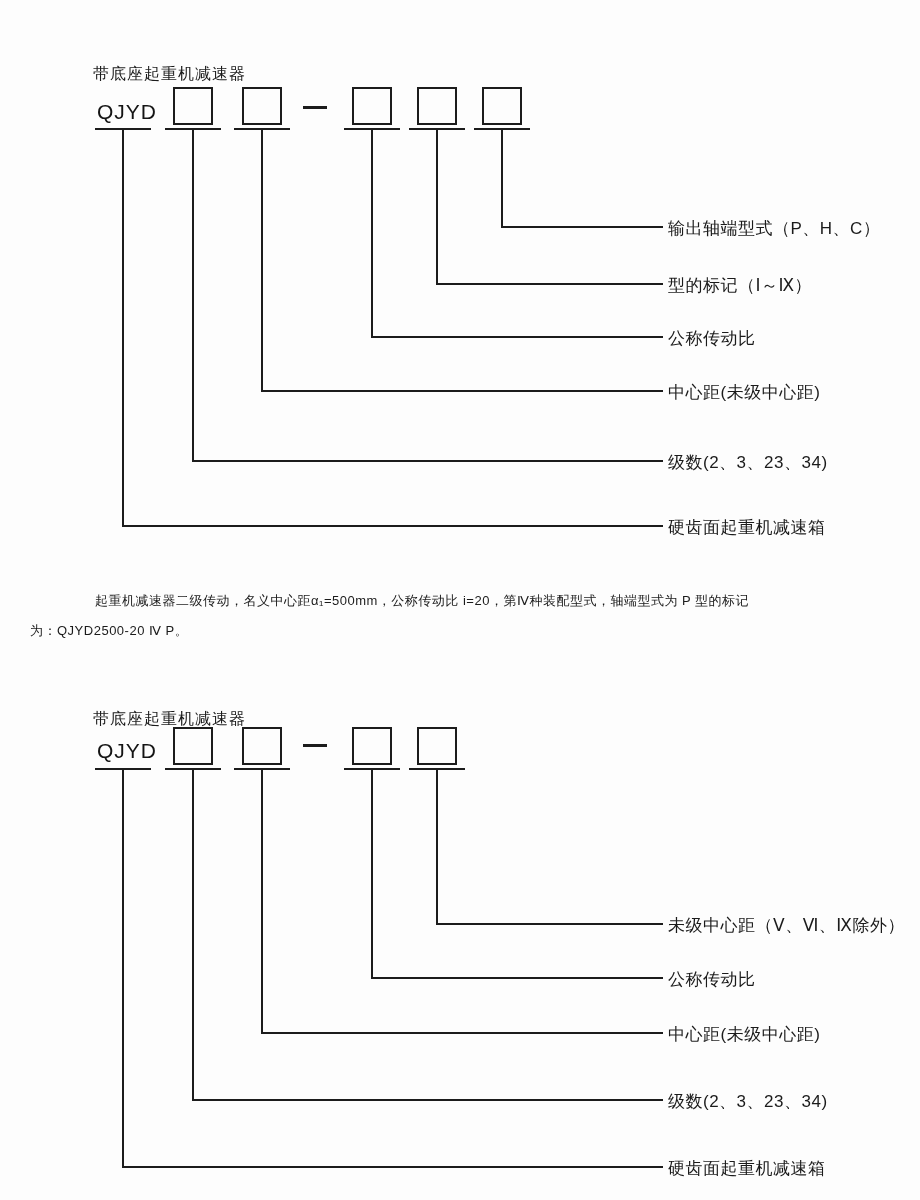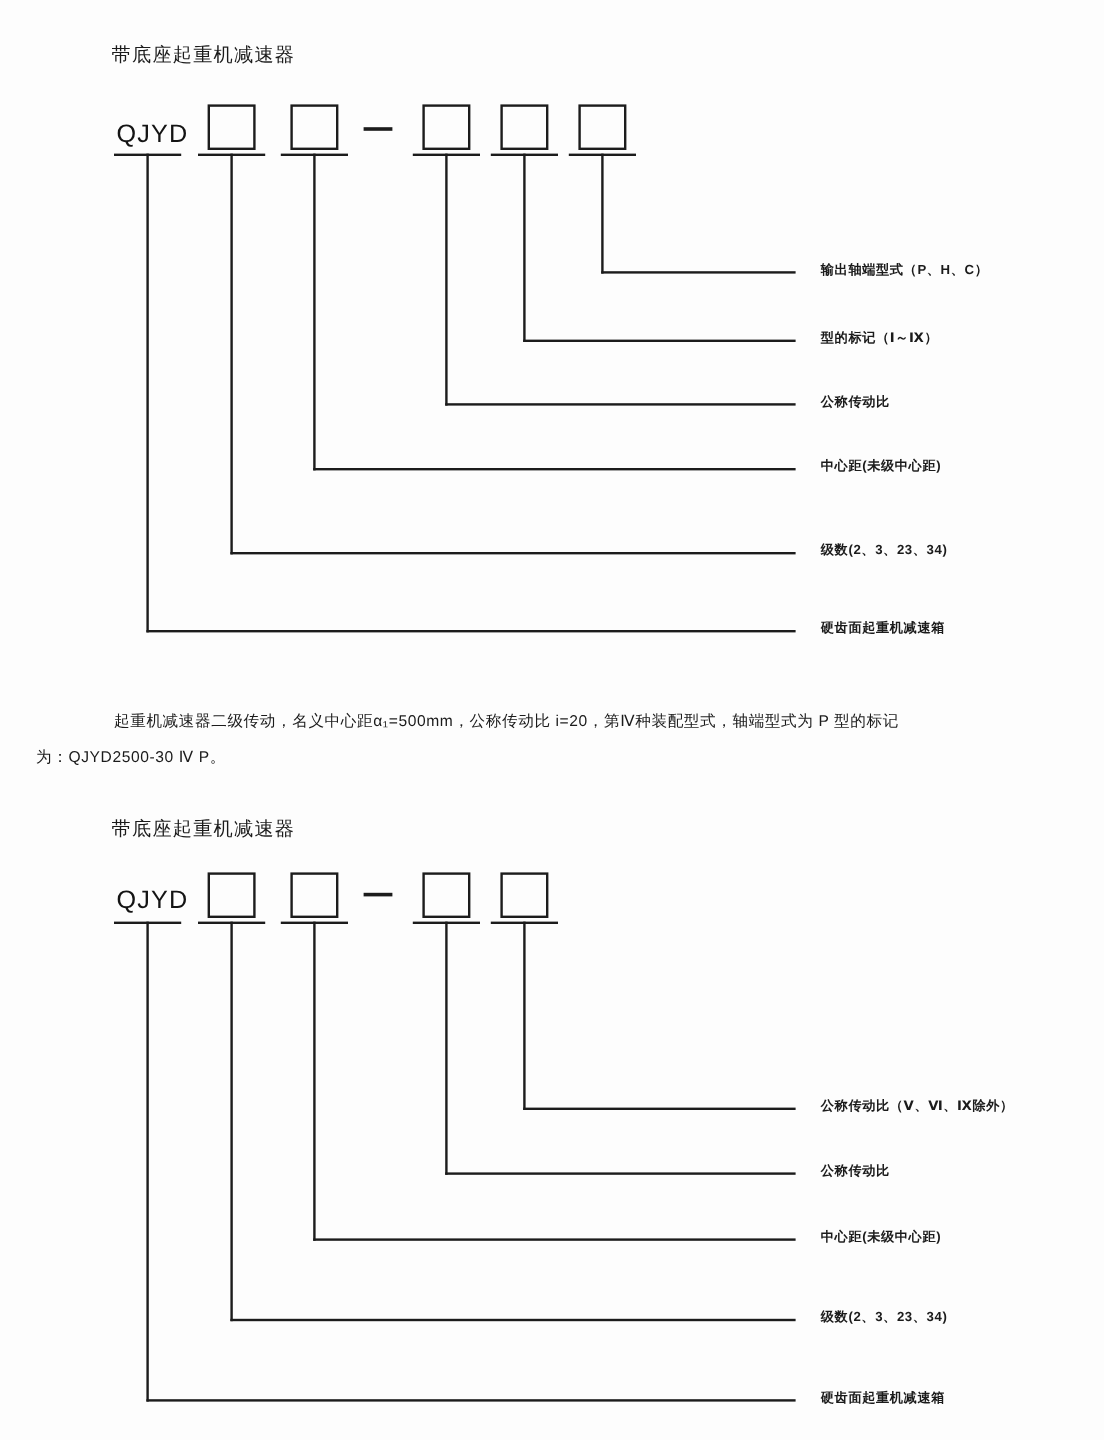--- a/index.html
+++ b/index.html
@@ -14,20 +14,21 @@
     margin:0 auto;
     background:#fdfdfd;
     overflow:hidden;
   }
   .title{
     position:absolute;
     font-size:16px;
     font-weight:500;
     letter-spacing:1px;
     white-space:nowrap;
+    margin-top:28px;
   }
   .code{
     position:absolute;
     font-size:21px;
     font-weight:500;
     letter-spacing:1px;
     color:#141414;
     white-space:nowrap;
   }
   .box{
@@ -35,23 +36,23 @@
     width:36px;height:34px;
     border:2px solid #1c1c1c;
     background:#fdfdfd;
   }
   .ln{
     position:absolute;
     background:#1c1c1c;
   }
   .lbl{
     position:absolute;
-    left:684px;
-    font-size:11px;
-    font-weight:700;
+    left:668px;
+    font-size:17px;
+    font-weight:400;
     letter-spacing:0.5px;
     white-space:nowrap;
   }
   .para{
     position:absolute;
     font-size:13px;
     font-weight:500;
     letter-spacing:0.5px;
     white-space:nowrap;
   }
@@ -97,21 +98,21 @@
     <div class="lbl" style="top:217px">输出轴端型式（P、H、C）</div>
     <div class="lbl" style="top:274px">型的标记（Ⅰ～Ⅸ）</div>
     <div class="lbl" style="top:327px">公称传动比</div>
     <div class="lbl" style="top:381px">中心距(未级中心距)</div>
     <div class="lbl" style="top:451px">级数(2、3、23、34)</div>
     <div class="lbl" style="top:516px">硬齿面起重机减速箱</div>
   </div>
 
   <div>
     <div class="para" style="left:95px;top:592px">起重机减速器二级传动，名义中心距α₁=500mm，公称传动比 i=20，第Ⅳ种装配型式，轴端型式为 P 型的标记</div>
-    <div class="para" style="left:30px;top:622px">为：QJYD2500-30 Ⅳ P。</div>
+    <div class="para" style="left:30px;top:622px">为：QJYD2500-20 Ⅳ P。</div>
   </div>
 
   <div class="title" style="left:93px;top:681px">带底座起重机减速器</div>
 
   <div>
     <div class="code" style="left:97px;top:739px">QJYD</div>
 
     <div class="box" style="left:173px;top:727px"></div>
     <div class="box" style="left:242px;top:727px"></div>
     <div class="ln" style="left:303px;top:744px;width:24px;height:3px"></div>
@@ -129,20 +130,20 @@
     <div class="ln" style="left:261px;top:768px;width:2px;height:266px"></div>
     <div class="ln" style="left:192px;top:768px;width:2px;height:333px"></div>
     <div class="ln" style="left:122px;top:768px;width:2px;height:400px"></div>
 
     <div class="ln" style="left:436px;top:923px;width:227px;height:2px"></div>
     <div class="ln" style="left:371px;top:977px;width:292px;height:2px"></div>
     <div class="ln" style="left:261px;top:1032px;width:402px;height:2px"></div>
     <div class="ln" style="left:192px;top:1099px;width:471px;height:2px"></div>
     <div class="ln" style="left:122px;top:1166px;width:541px;height:2px"></div>
 
-    <div class="lbl" style="top:914px">公称传动比（Ⅴ、Ⅵ、Ⅸ除外）</div>
+    <div class="lbl" style="top:914px">未级中心距（Ⅴ、Ⅵ、Ⅸ除外）</div>
     <div class="lbl" style="top:968px">公称传动比</div>
     <div class="lbl" style="top:1023px">中心距(未级中心距)</div>
     <div class="lbl" style="top:1090px">级数(2、3、23、34)</div>
     <div class="lbl" style="top:1157px">硬齿面起重机减速箱</div>
   </div>
 
 </div>
 
 </body></html>

